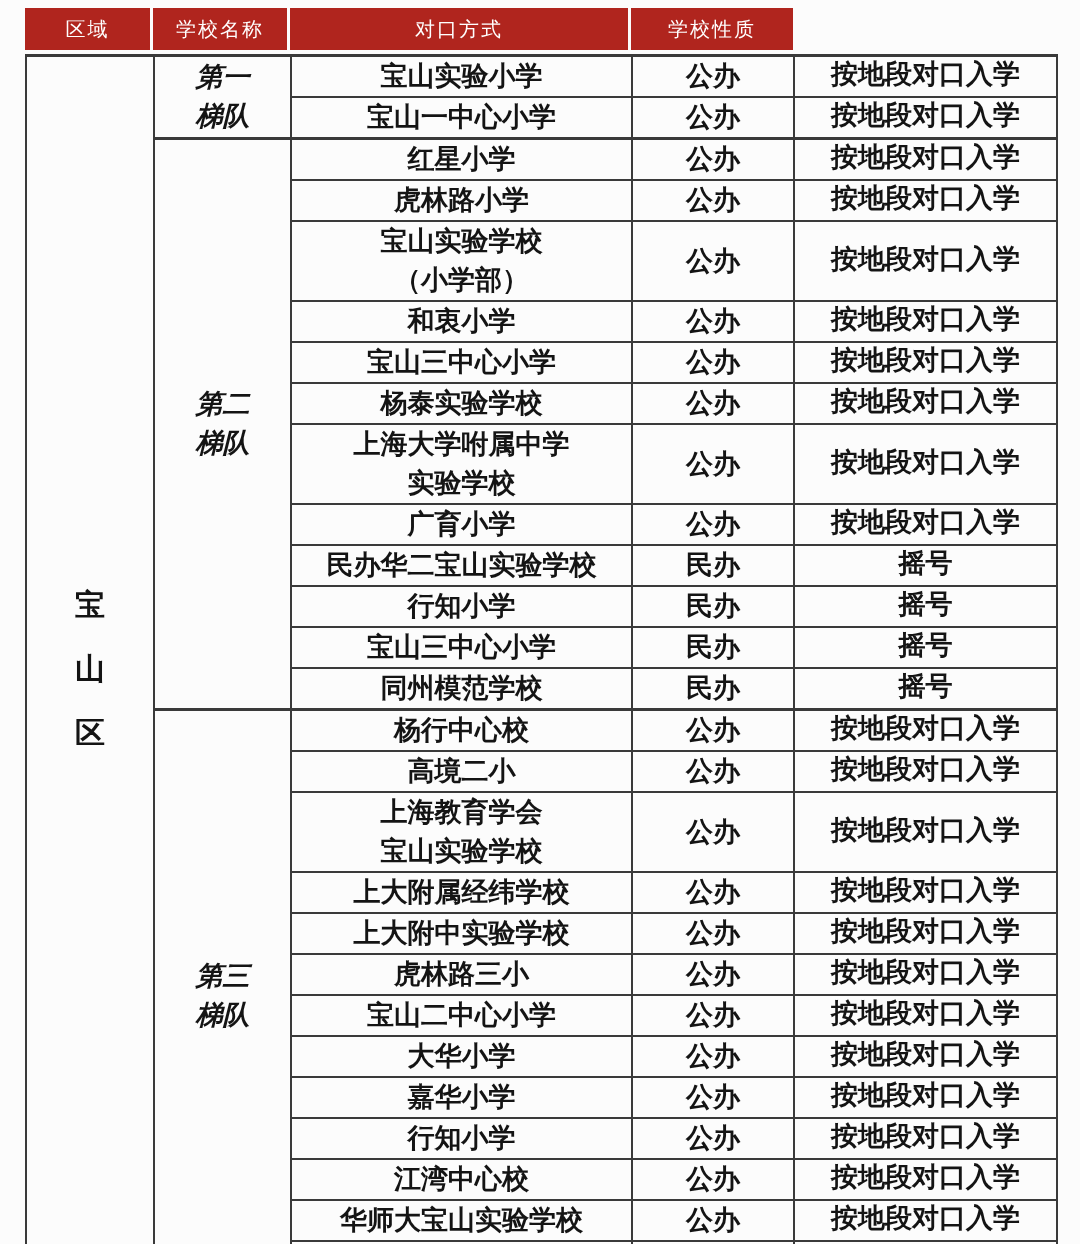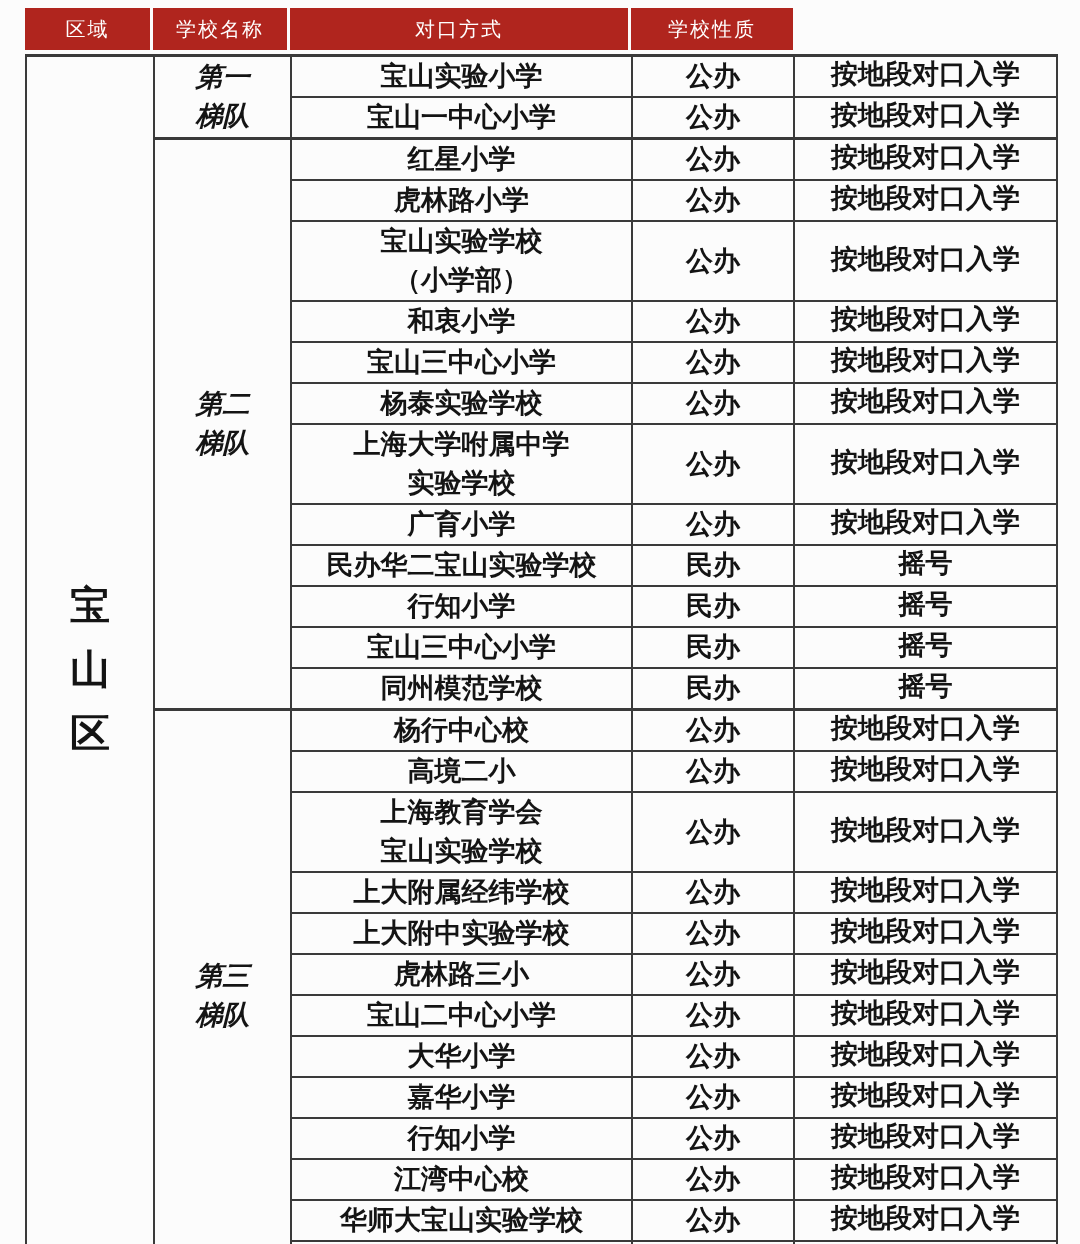--- a/index.html
+++ b/index.html
@@ -56,21 +56,21 @@
     font-weight: 700;
     line-height: 39px;
     color: var(--text);
     white-space: pre-line;
   }
   tr.tier-start td { border-top: 3px solid var(--border); }
   td.region-cell { background: var(--page-bg); }
   td.region-cell .region-text {
     display: inline-block;
     width: 44px;
-    font-size: 40px;
+    font-size: 30px;
     line-height: 64px;
     word-break: break-all;
     letter-spacing: 0;
   }
   td.tier-cell { font-size: 27px; line-height: 42px; font-style: italic; }
   td.school-cell { font-size: 27px; margin-top: 43px; }
   td.type-cell { font-size: 27px; }
   td.method-cell { font-size: 27px; font-family: Liberation Mono, monospace; }
 </style>
 </head>

